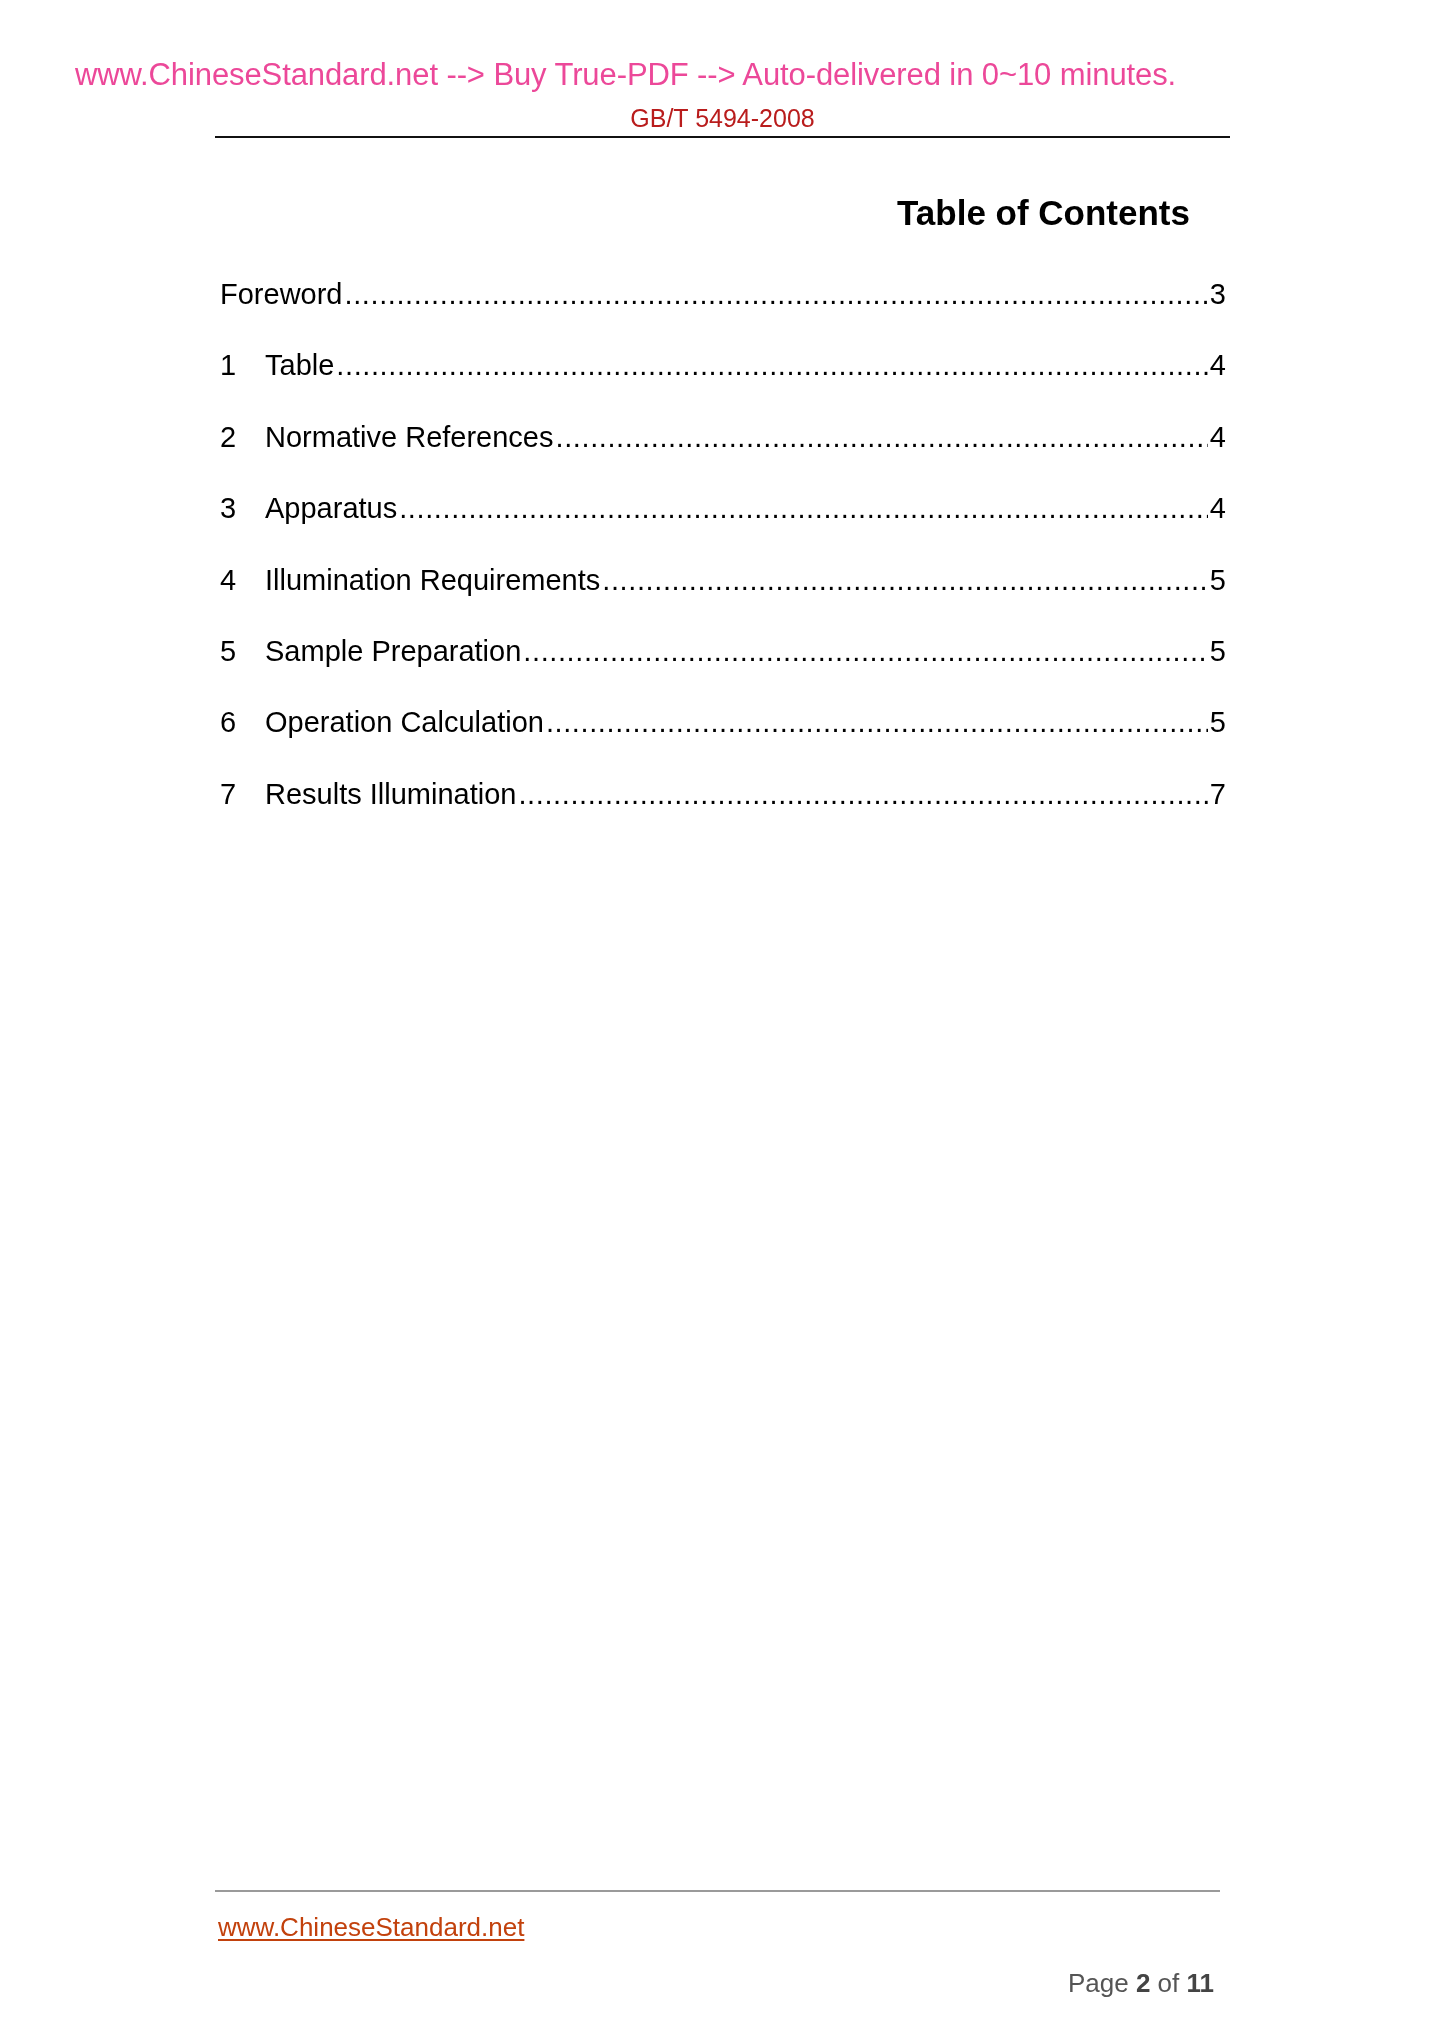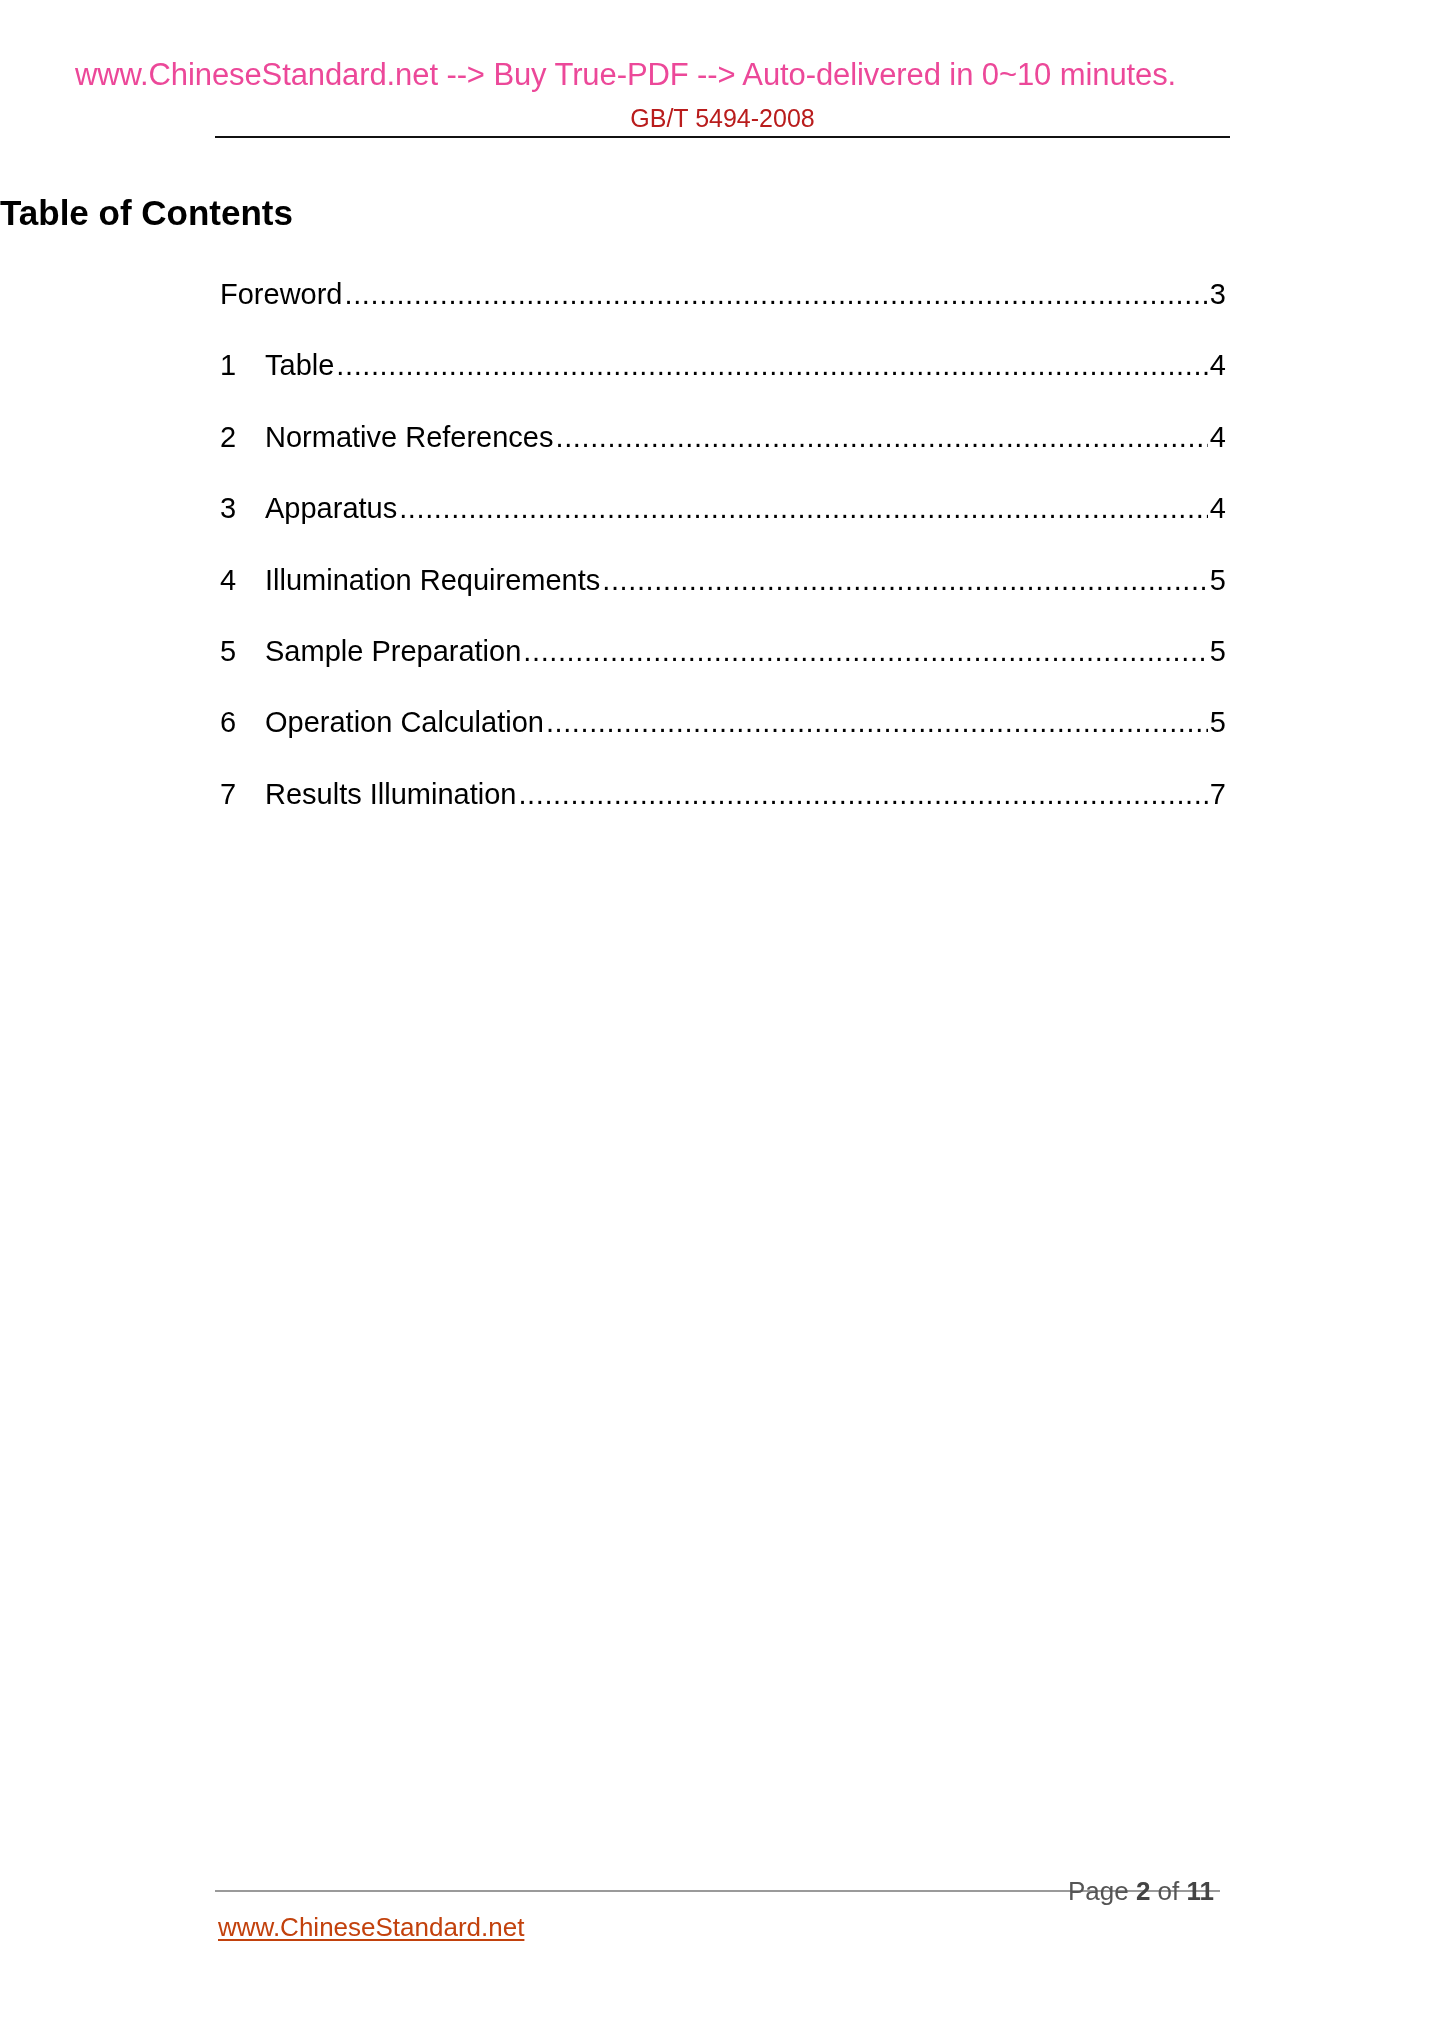--- a/index.html
+++ b/index.html
@@ -43,21 +43,21 @@
       width: 1015px;
       top: 136px;
       height: 2px;
       background: #111111;
     }
     .toc-title {
       position: absolute;
       left: 0;
       width: 1190px;
       top: 193px;
-      text-align: left;
+      text-align: right;
       font-size: 35px;
       line-height: 40px;
       font-weight: bold;
       color: #000;
     }
     .toc-list {
       position: absolute;
       left: 220px;
       width: 1006px;
       top: 277px;
@@ -106,21 +106,21 @@
       font-size: 26px;
       line-height: 30px;
       color: #c2410c;
       text-decoration: underline;
       text-decoration-thickness: 2px;
       text-underline-offset: 3px;
     }
     .footer-page {
       position: absolute;
       right: 231px;
-      top: 1876px;
+      top: 1968px;
       font-size: 26px;
       line-height: 30px;
       color: #555555;
     }
     .footer-page b {
       font-weight: bold;
       color: #444444;
     }
   </style>
 </head>

